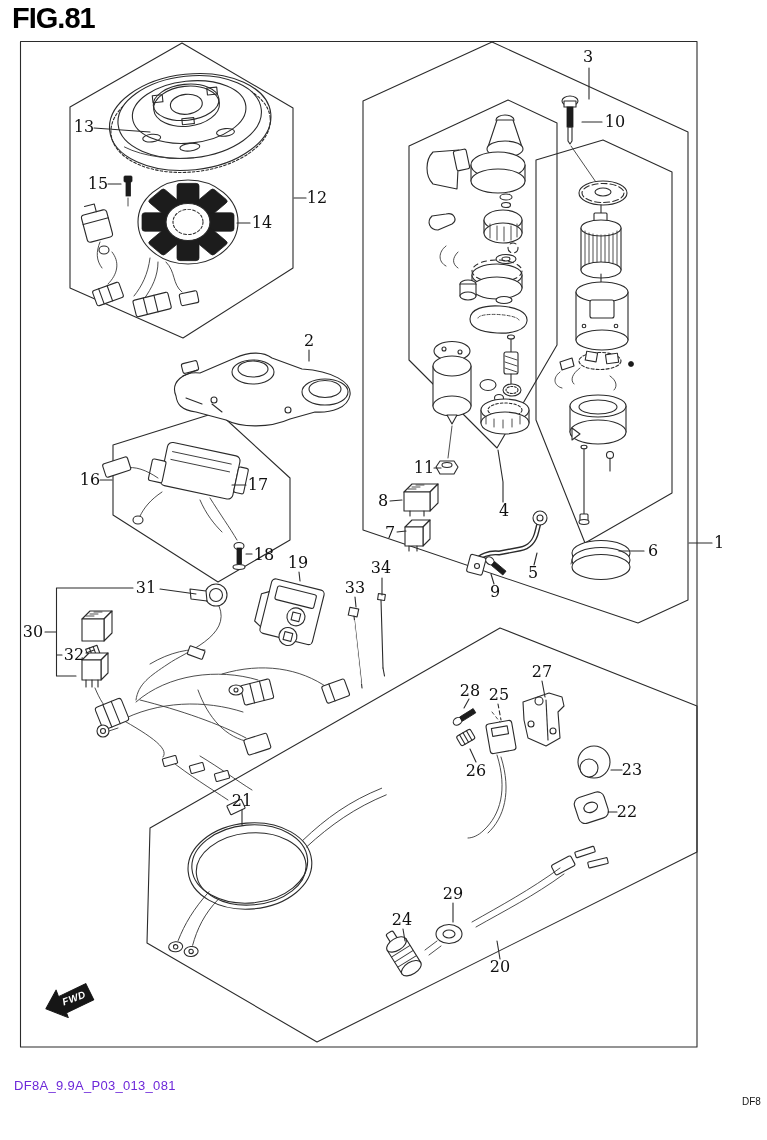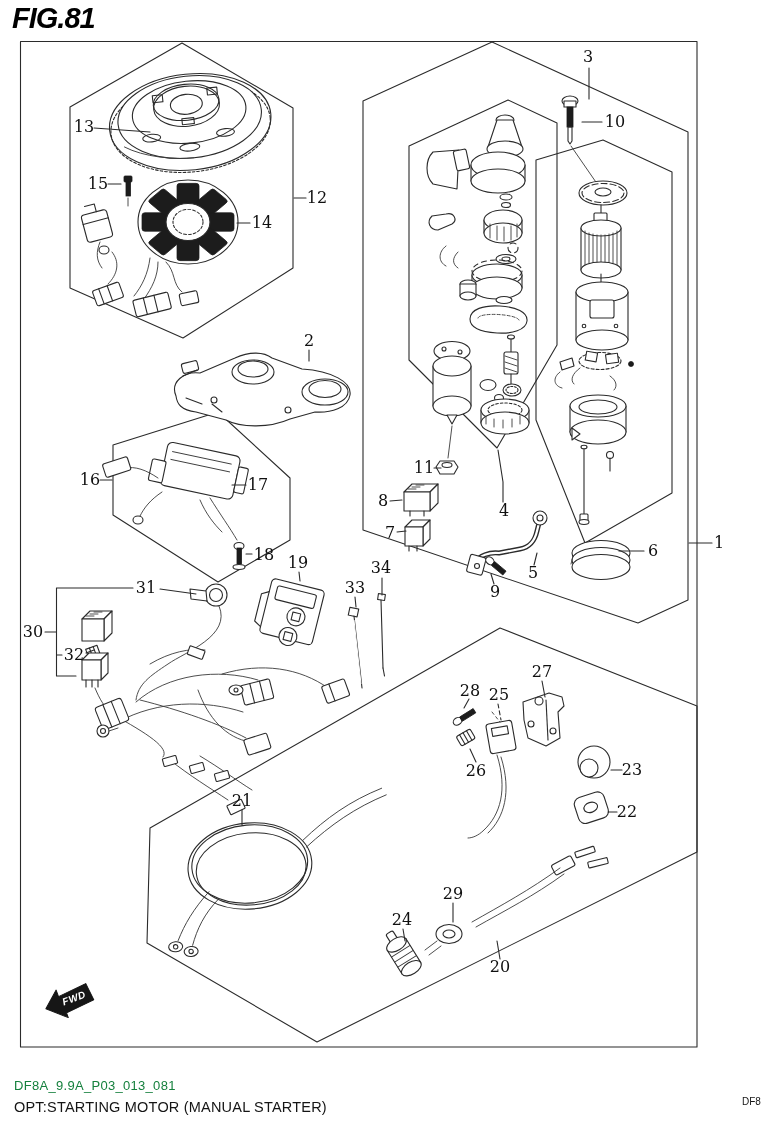--- a/index.html
+++ b/index.html
@@ -3,22 +3,22 @@
 <meta charset="utf-8">
 <style>
   html,body{margin:0;padding:0;background:#fff;}
   .page{position:relative;width:767px;height:1140px;background:#fff;overflow:hidden;font-family:"Liberation Sans",sans-serif;}
   .page svg{position:absolute;left:0;top:0;}
   .ln{fill:none;stroke:#2b2b2b;stroke-width:1.1;stroke-linecap:round;stroke-linejoin:round;}
   .thin{fill:none;stroke:#3a3a3a;stroke-width:0.9;stroke-linecap:round;}
   .fil{fill:#fff;stroke:#2b2b2b;stroke-width:1.1;stroke-linejoin:round;}
   .blk{fill:#1c1c1c;stroke:#1c1c1c;stroke-width:0.8;}
   .co{font:16px "DejaVu Serif","Liberation Serif",serif;fill:#101010;text-anchor:middle;}
-  .title{position:absolute;left:12px;top:2px;font-size:29px;font-weight:bold;letter-spacing:-1px;color:#000;font-style:italic;}
-  .f-code{position:absolute;left:14px;top:1078px;font-size:13px;color:#15803d;letter-spacing:.3px;}
+  .title{position:absolute;left:12px;top:2px;font-size:29px;font-weight:bold;letter-spacing:-1px;color:#000;}
+  .f-code{position:absolute;left:14px;top:1078px;font-size:13px;color:#6d28d9;letter-spacing:.3px;}
   .f-cap{position:absolute;left:14px;top:1099px;font-size:14.5px;color:#151515;letter-spacing:.2px;}
   .f-ref{position:absolute;left:742px;top:1096px;font-size:10px;color:#151515;}
   .fwdtxt{font:italic bold 10px "Liberation Sans",sans-serif;fill:#fff;text-anchor:middle;letter-spacing:.5px;}
 </style>
 </head>
 <body>
 
 <div class="page">
   <div class="title">FIG.81</div>
 
@@ -591,15 +591,14 @@
         <path class="ln" d="M355 597 L356 607"></path>
         <text class="co" x="355" y="593">33</text>
       </g>
     <g>
         <path class="ln" d="M382 578 V595"></path>
         <text class="co" x="381" y="573">34</text>
       </g>
   </svg>
 
   <div class="f-code">DF8A_9.9A_P03_013_081</div>
-  <div class="f-cap">OPT:STARTING MOTOR (MANUAL STARTER)</div>
   <div class="f-ref">DF8</div>
 </div>
 
 </body></html>

